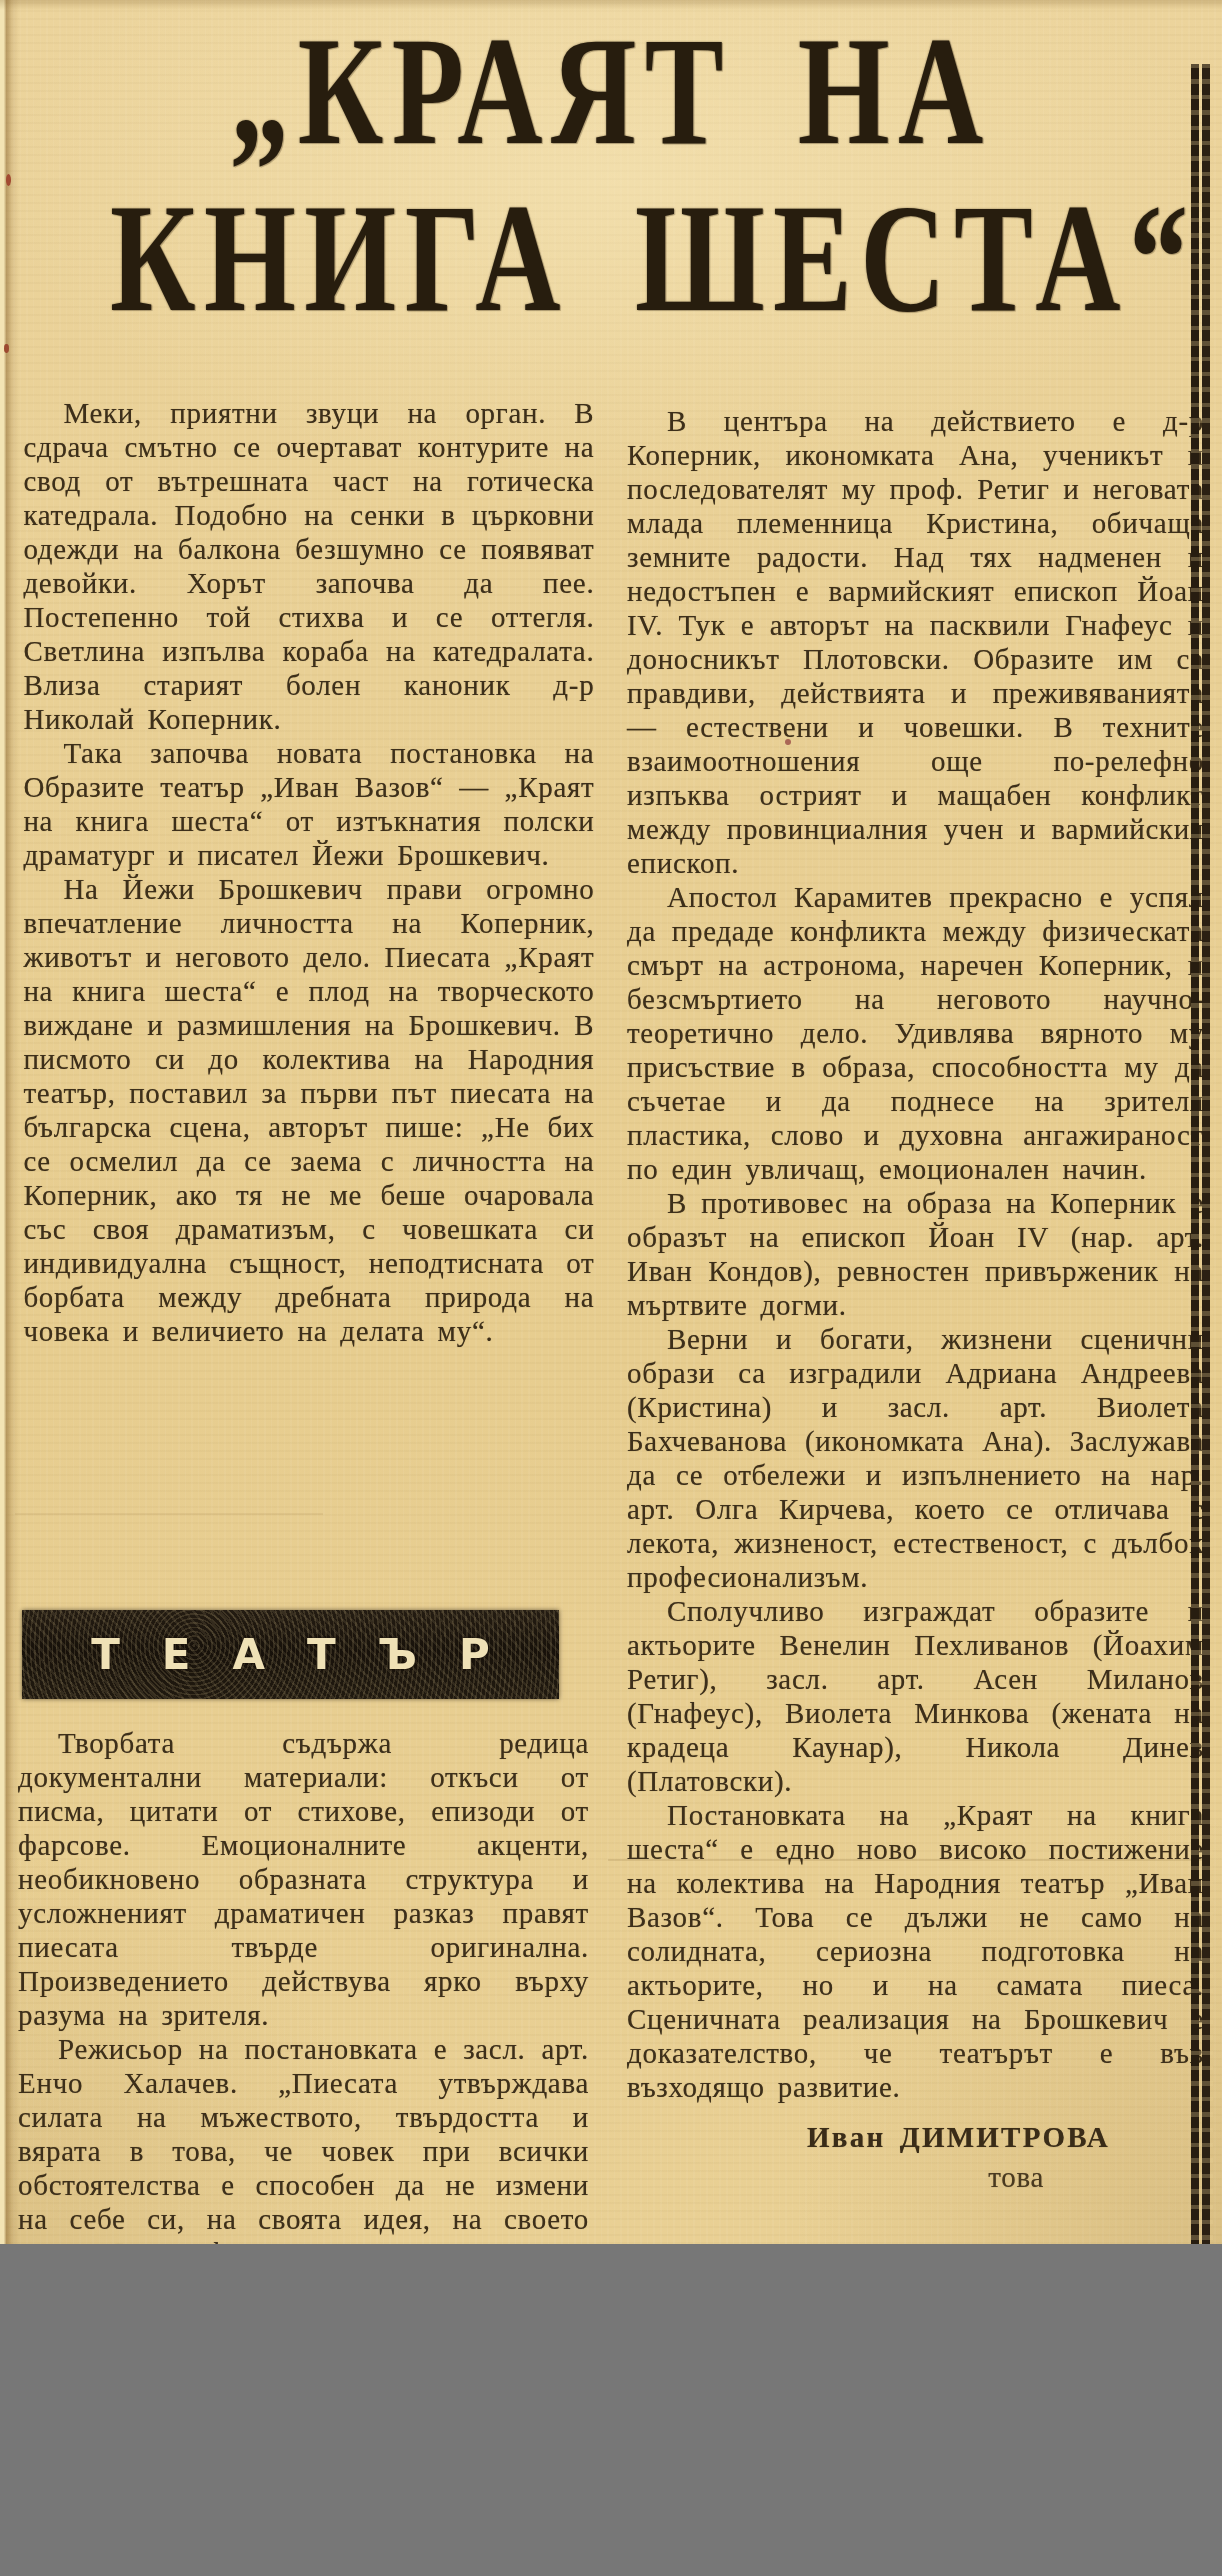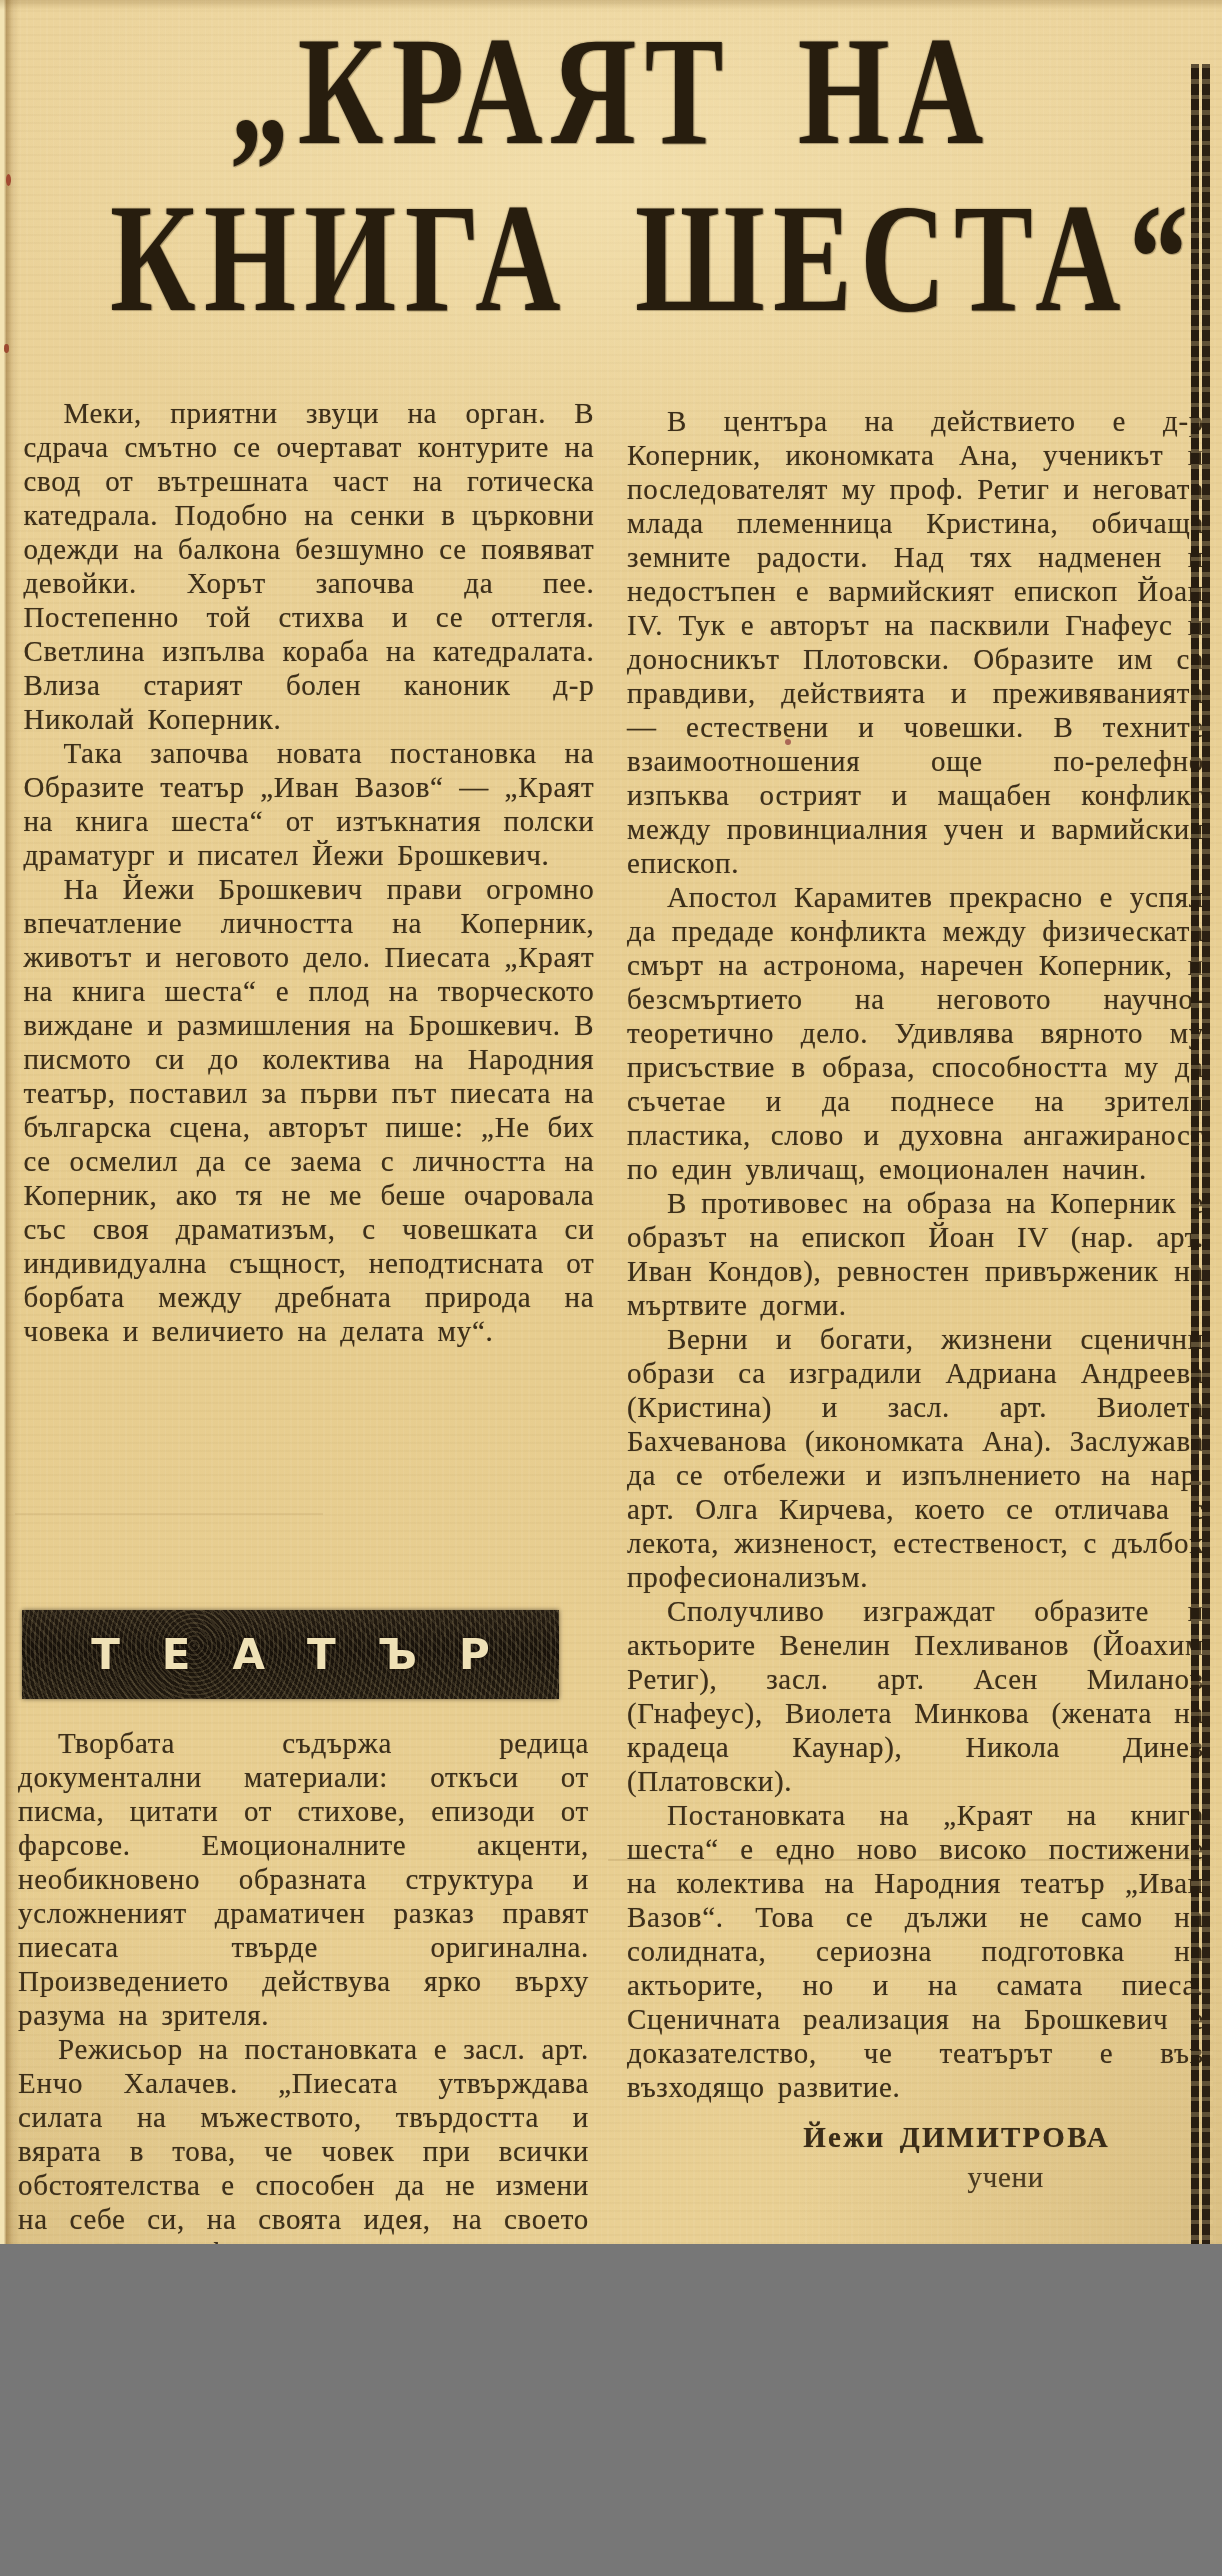--- a/index.html
+++ b/index.html
@@ -169,22 +169,22 @@
   <div class="col col-right">
     <div>
         <p class="para">В центъра на действието е д-р Коперник, икономката Ана, ученикът и последователят му проф. Ретиг и неговата млада племенница Кристина, обичаща земните радости. Над тях надменен и недостъпен е вармийският епископ Йоан IV. Тук е авторът на пасквили Гнафеус и доносникът Плотовски. Образите им са правдиви, действията и преживяванията — естествени и човешки. В техните взаимоотношения още по-релефно изпъква острият и мащабен конфликт между провинциалния учен и вармийския епископ.</p>
         <p class="para">Апостол Карамитев прекрасно е успял да предаде конфликта между физическата смърт на астронома, наречен Коперник, и безсмъртието на неговото научно-теоретично дело. Удивлява вярното му присъствие в образа, способността му да съчетае и да поднесе на зрителя пластика, слово и духовна ангажираност по един увличащ, емоционален начин.</p>
         <p class="para">В противовес на образа на Коперник е образът на епископ Йоан IV (нар. арт. Иван Кондов), ревностен привърженик на мъртвите догми.</p>
         <p class="para">Верни и богати, жизнени сценични образи са изградили Адриана Андреева (Кристина) и засл. арт. Виолета Бахчеванова (икономката Ана). Заслужава да се отбележи и изпълнението на нар. арт. Олга Кирчева, което се отличава с лекота, жизненост, естественост, с дълбок професионализъм.</p>
         <p class="para">Сполучливо изграждат образите и актьорите Венелин Пехливанов (Йоахим Ретиг), засл. арт. Асен Миланов (Гнафеус), Виолета Минкова (жената на крадеца Каунар), Никола Динев (Платовски).</p>
         <p class="para">Постановката на „Краят на книга шеста“ е едно ново високо постижение на колектива на Народния театър „Иван Вазов“. Това се дължи не само на солидната, сериозна подготовка на актьорите, но и на самата пиеса. Сценичната реализация на Брошкевич е доказателство, че театърът е във възходящо развитие.</p>
       </div>
     <div class="byline">
-      <div class="byline-name">Йежи ДИМИТРОВА</div>
-      <div class="byline-role">учени</div>
+      <div class="byline-name">Иван ДИМИТРОВА</div>
+      <div class="byline-role">това</div>
     </div>
   </div>
 
   <div class="column-rule"></div>
 
   <div class="stamp">
     <div class="sig">Иван Вазов</div>
     <div class="l1">НАРОДЕН</div>
     <div class="l2">ТЕАТЪР</div>
   </div>

